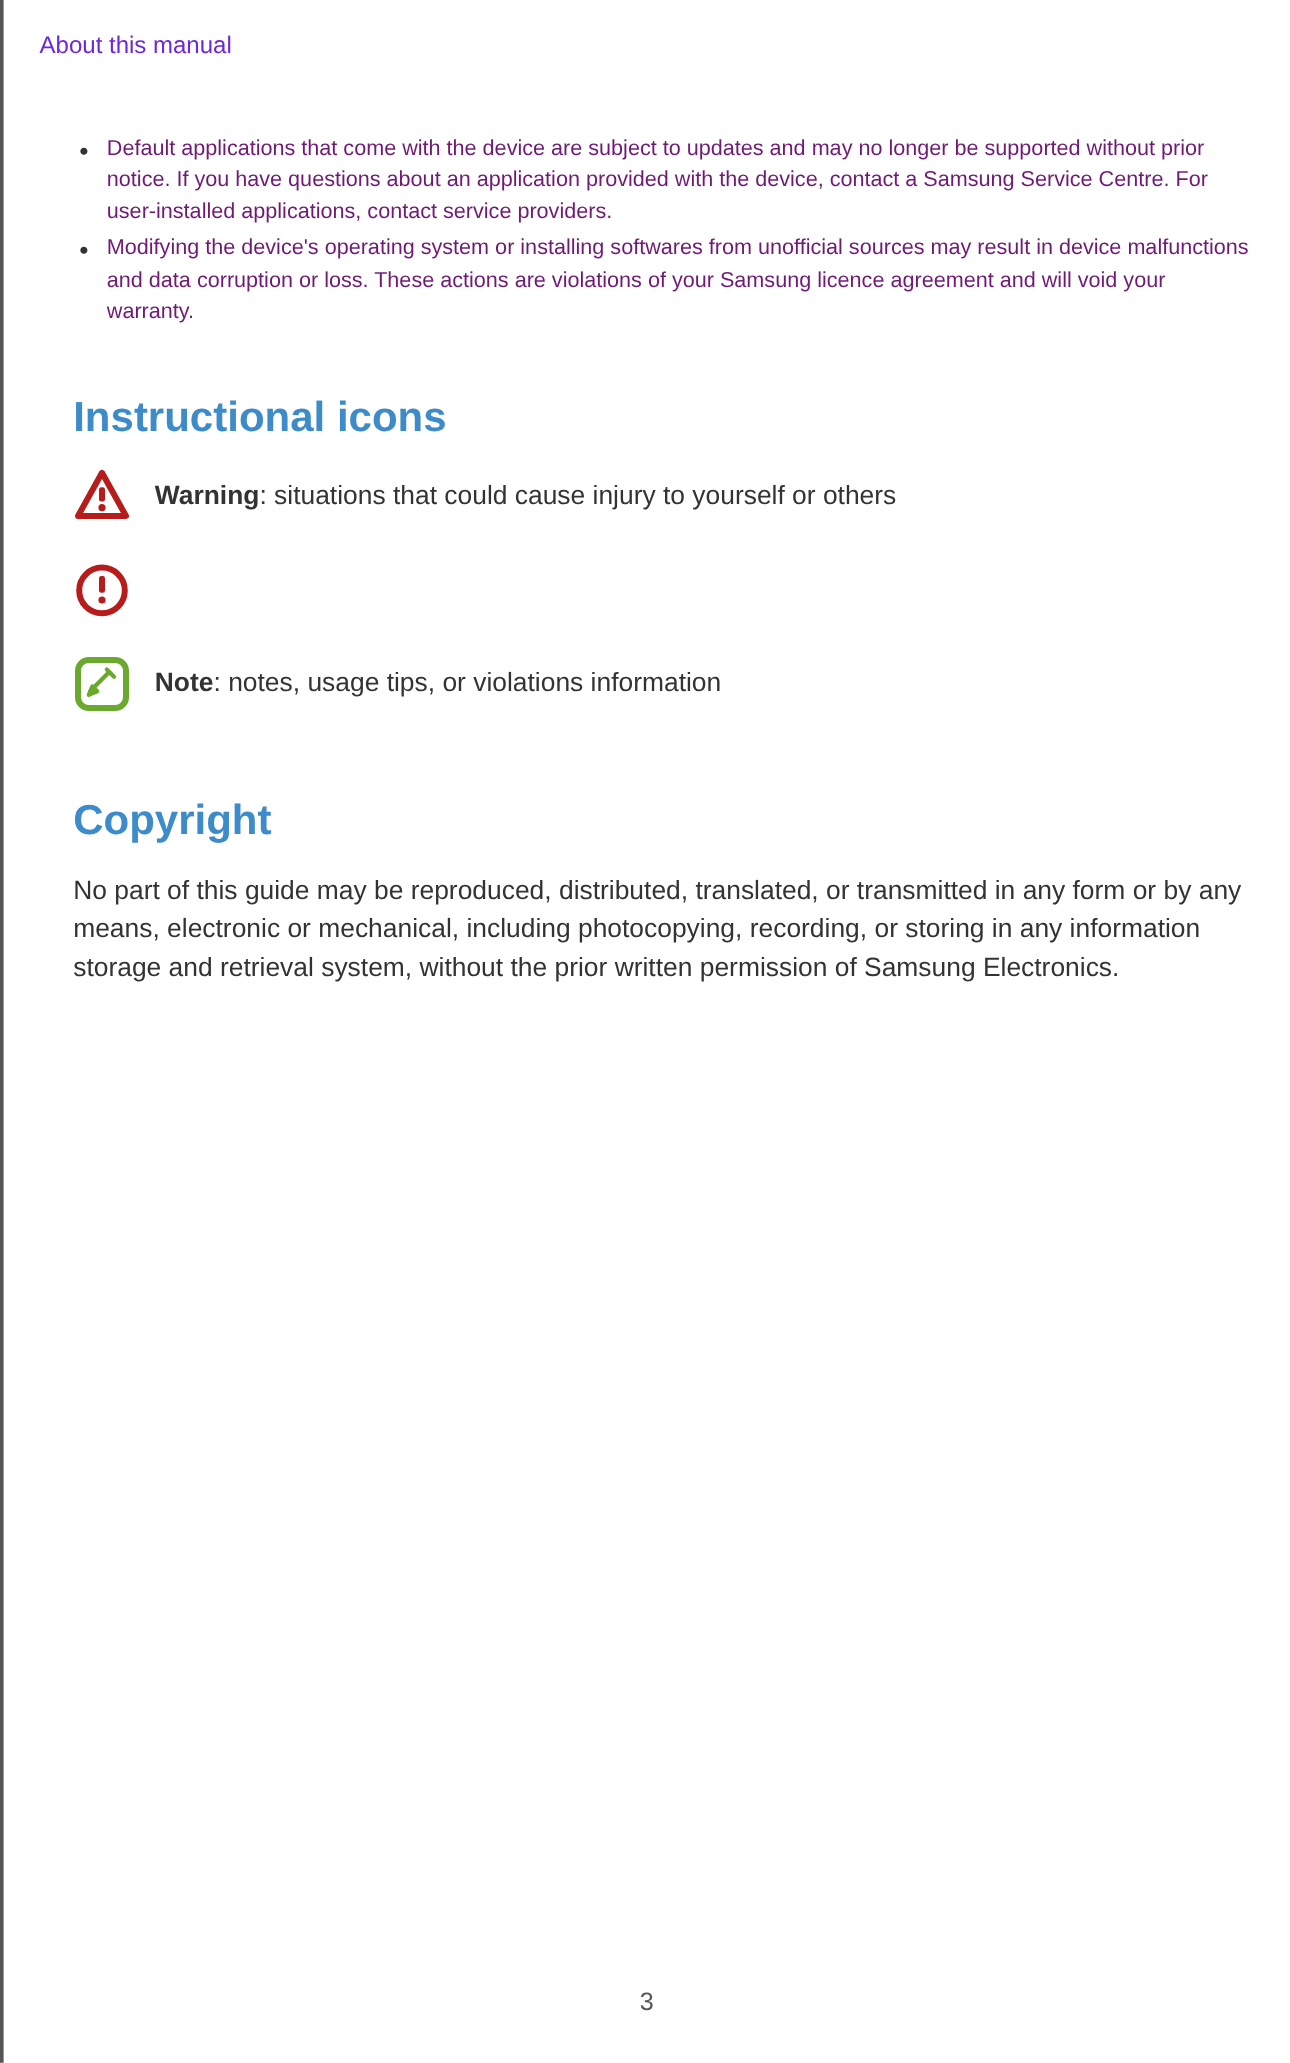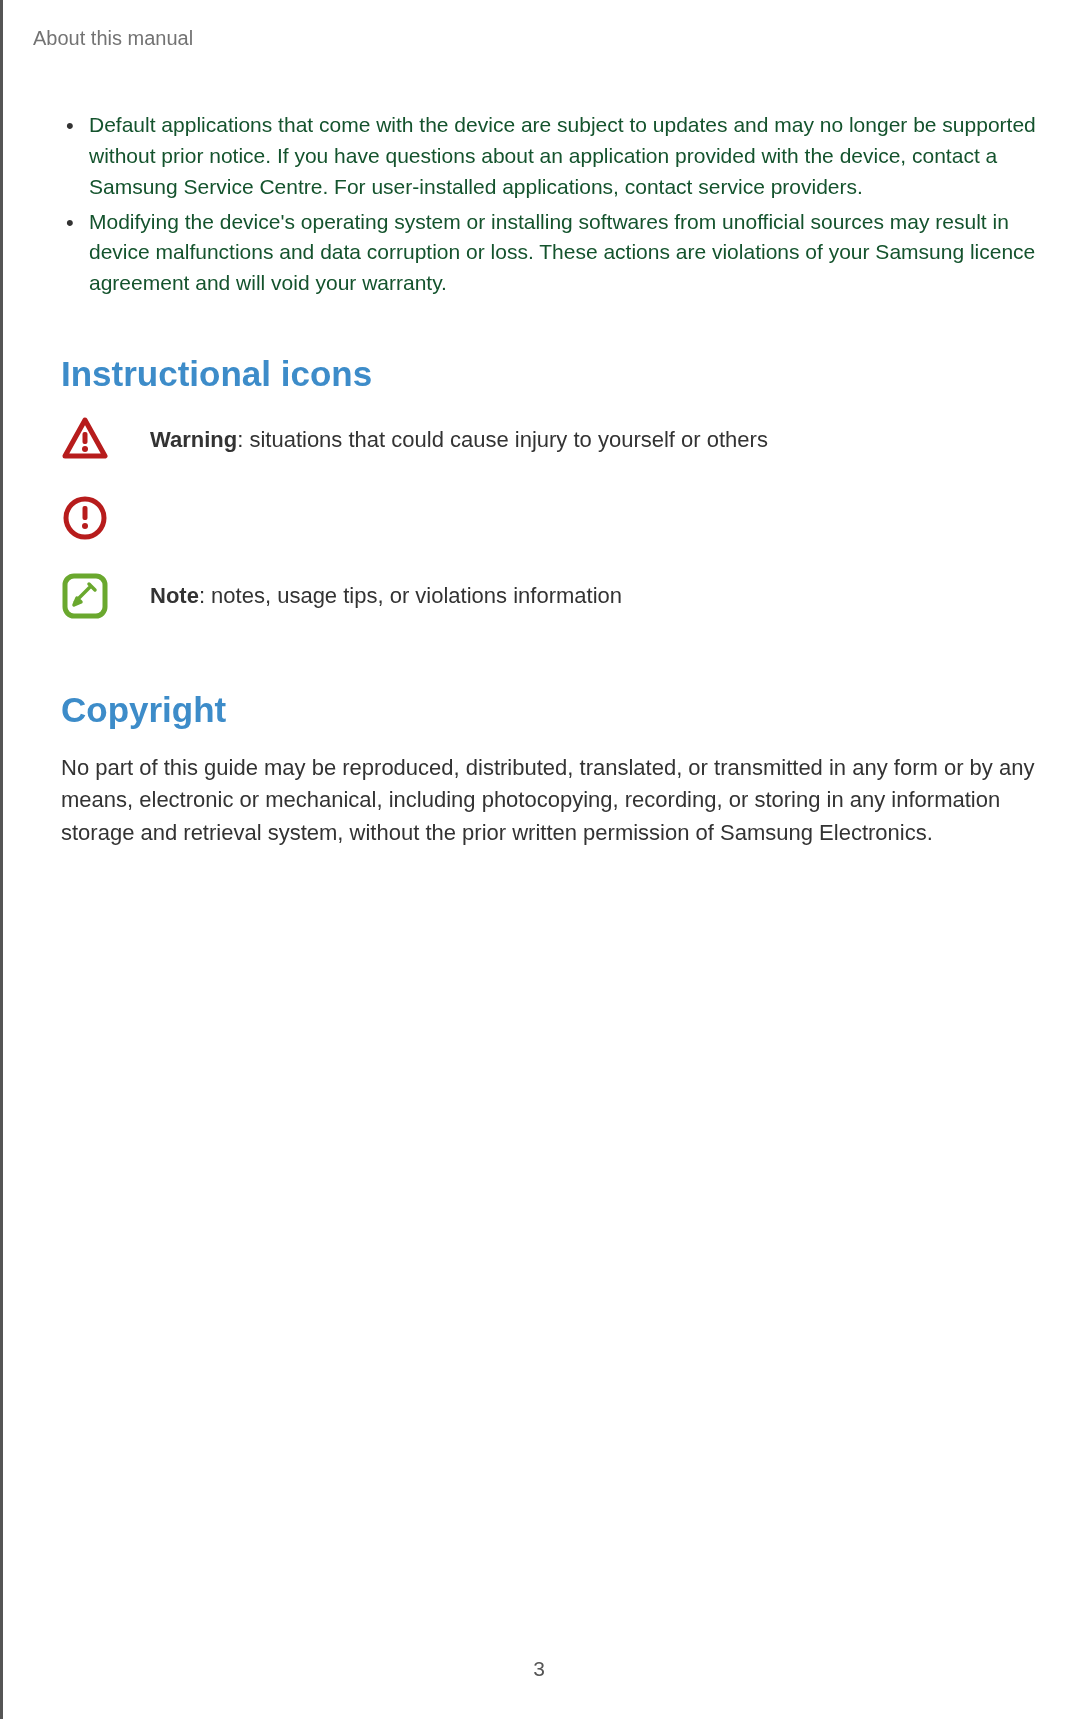--- a/index.html
+++ b/index.html
@@ -13,35 +13,35 @@
       height: 1719px;
       background: #ffffff;
       color: #333333;
       position: relative;
       border-left: 3px solid #555555;
     }
     .page-header {
       padding: 27px 0 0 30px;
       font-size: 20px;
       font-weight: 400;
-      color: #737373;
+      color: #6d28d9;
     }
     .content {
       padding: 60px 30px 0 58px;
     }
     .bullet-list {
       list-style: none;
       margin-bottom: 55px;
     }
     .bullet-list li {
       position: relative;
       padding-left: 28px;
-      font-size: 21px;
+      font-size: 18px;
       line-height: 1.47;
-      color: #14532d;
+      color: #701a75;
       margin-bottom: 4px;
     }
     .bullet-list li::before {
       content: "•";
       position: absolute;
       left: 5px;
       top: 0;
       font-size: 22px;
       color: #333333;
     }
@@ -49,21 +49,20 @@
       font-size: 35px;
       font-weight: 700;
       color: #3d8cc9;
       margin-bottom: 22px;
       margin-top: 20px;
     }
     .icon-row {
       display: flex;
       align-items: center;
       margin-bottom: 30px;
-      gap: 21px;
     }
     .icon-box {
       width: 48px;
       height: 48px;
       flex-shrink: 0;
       margin-right: 20px;
       display: flex;
       align-items: center;
       justify-content: center;
     }

